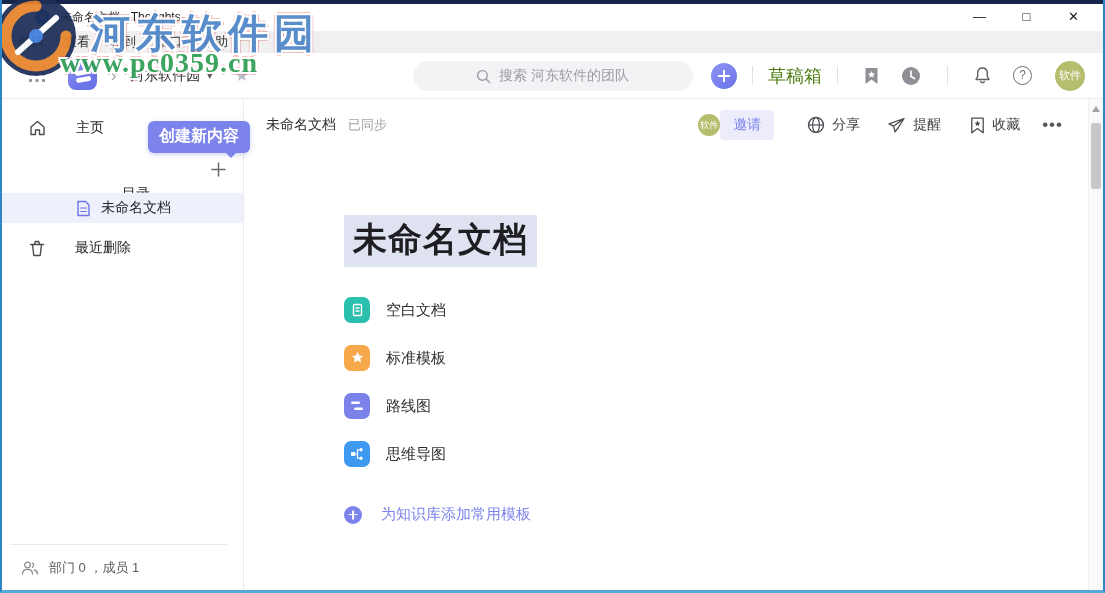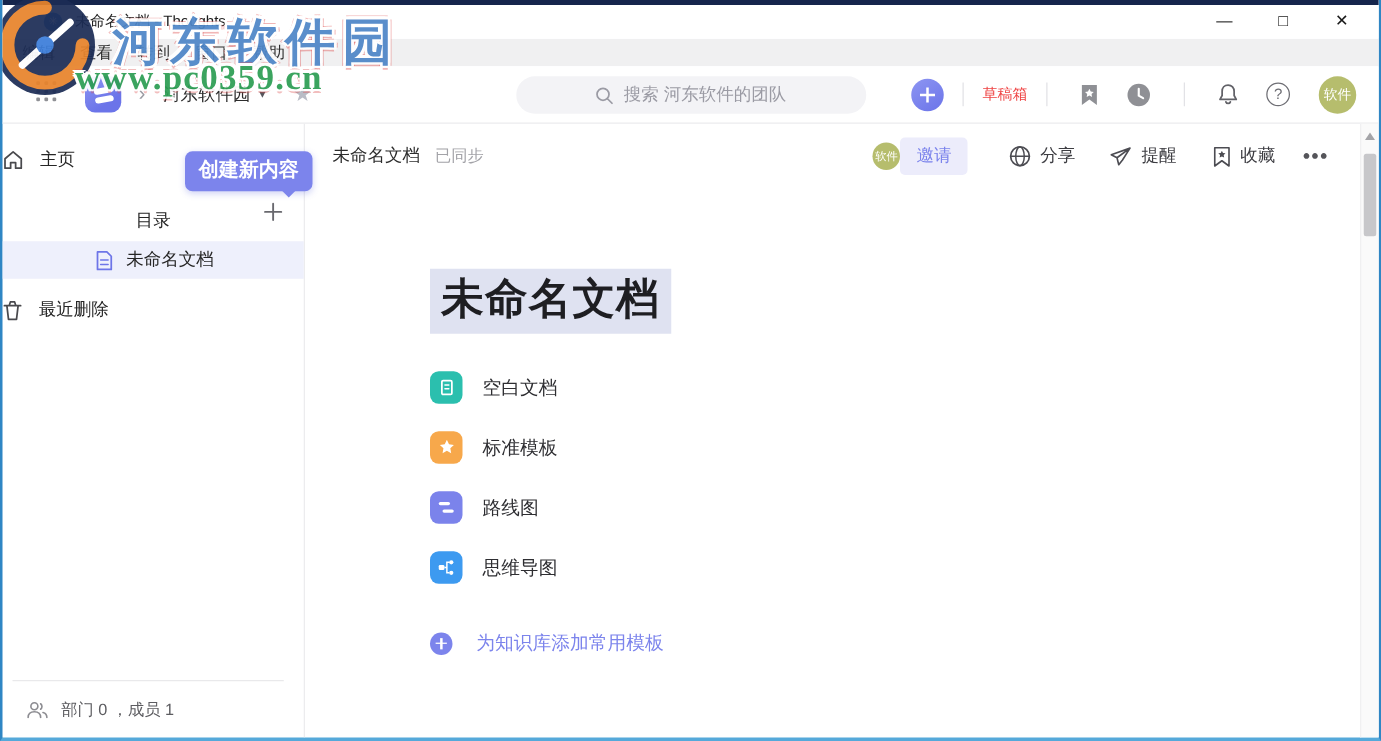--- a/index.html
+++ b/index.html
@@ -35,32 +35,32 @@
   .search-pill { position:absolute; left:50%; transform:translateX(-50%); top:8px; width:280px; height:30px;
                  background:#f3f3f6; border-radius:16px; display:flex; align-items:center; justify-content:center; gap:8px; }
   .search-ph { font-size:14px; color:#9b9ba4; }
 
   .tb-right { margin-left:auto; display:flex; align-items:center; }
   .plus-btn { width:26px; height:26px; border-radius:50%; background:linear-gradient(145deg,#8d95f2,#6b74e9); position:relative; flex:0 0 auto; }
   .plus-btn::before, .plus-btn::after { content:""; position:absolute; background:#fff; left:50%; top:50%; }
   .plus-btn::before { width:12px; height:2px; transform:translate(-50%,-50%); }
   .plus-btn::after { width:2px; height:12px; transform:translate(-50%,-50%); }
   .tb-sep { width:1px; height:19px; background:#e2e2e6; margin:0 15px; }
-  .draft-label { font-size:12px; color:#ef4444; }
+  .draft-label { font-size:18px; color:#4d7c0f; }
   .tb-icon { margin:0 11px; display:flex; align-items:center; }
   .help-circle { width:19px; height:19px; border-radius:50%; border:1.5px solid #6e6e74; color:#6e6e74;
                  font-size:12px; line-height:16px; text-align:center; }
   .avatar { border-radius:50%; background:#b6bd6d; color:#fff; display:flex; align-items:center; justify-content:center; flex:0 0 auto; }
   .avatar.big { width:30px; height:30px; font-size:11px; margin-left:12px; }
   .avatar.small { width:22px; height:22px; font-size:9px; }
 
   
   .body { display:flex; height:491px; }
   .sidebar { width:242px; border-right:1px solid #ececee; position:relative; flex:0 0 auto; }
-  .side-row { display:flex; align-items:center; height:30px; font-size:14px; color:#262626; gap:13px; position:relative; }
+  .side-row { display:flex; align-items:center; height:30px; padding-left:27px; font-size:14px; color:#262626; gap:30px; position:relative; }
   .side-row.home { margin-top:14px; }
   .side-row.dir { margin-top:12px;flex-direction:column; }
   .side-plus { position:absolute; right:16px; top:6px; }
   .side-row.docsel { margin-top:8px; background:#eef0fc; padding-left:74px; gap:10px; }
   .side-row.trash { margin-top:10px;font-family:Liberation Mono, monospace; }
   .tooltip { position:absolute; left:146px; top:22px; background:#7c84ec; color:#fff; font-size:16px; font-weight:bold;
              padding:5px 11px 6px; border-radius:6px; z-index:6; white-space:nowrap; box-shadow:0 2px 5px rgba(80,90,220,.25); }
   .tooltip::after { content:""; position:absolute; bottom:-5px; right:13px; border-left:6px solid transparent;
                     border-right:6px solid transparent; border-top:6px solid #7c84ec; }
   .side-footer-line { position:absolute; left:8px; right:16px; bottom:45px; height:1px; background:#e9e9eb; }

